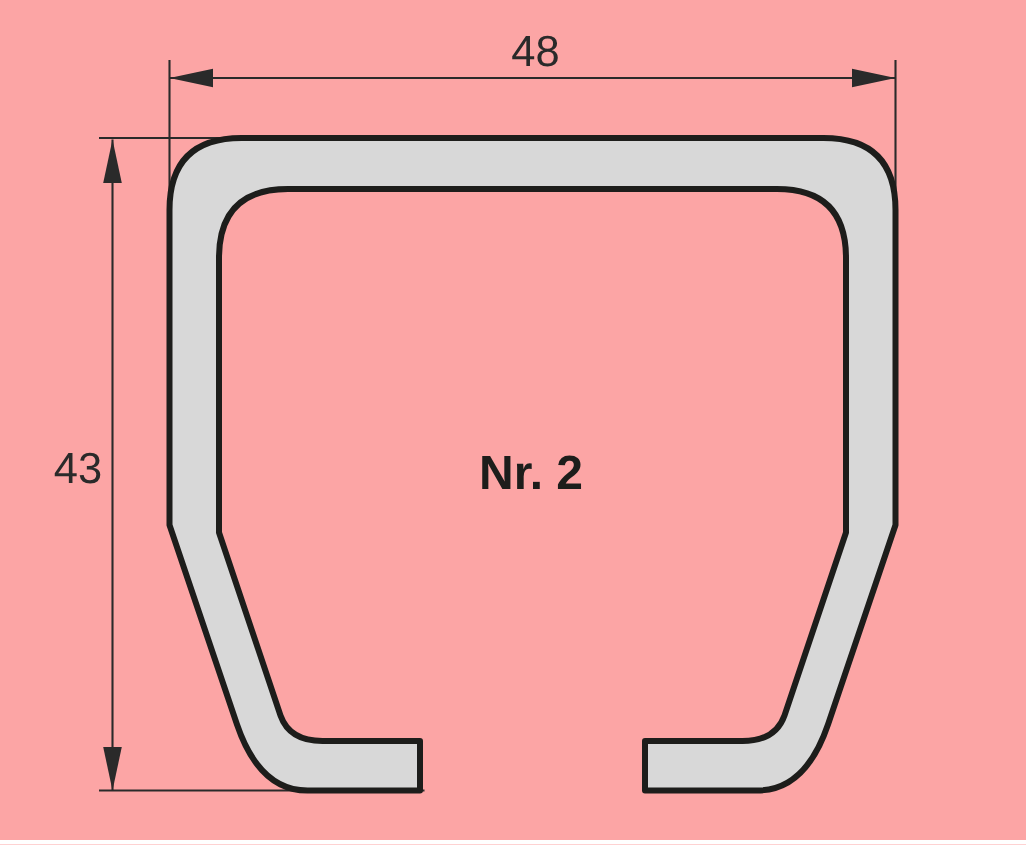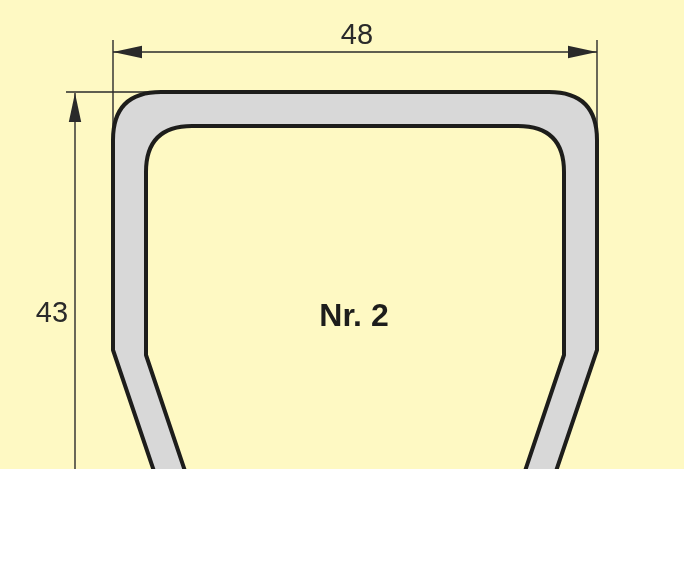--- a/index.html
+++ b/index.html
@@ -4,22 +4,22 @@
 <style>
   html, body {
     margin: 0;
     padding: 0;
     background: #ffffff;
     font-family: "Liberation Sans", sans-serif;
   }
   .canvas {
     position: relative;
     width: 684px;
-    height: 469px;
-    background: #fef9c3;
+    height: 560px;
+    background: #fca5a5;
     overflow: hidden;
   }
   svg { display: block; }
   .dim-label {
     font-family: "Liberation Sans", sans-serif;
     font-size: 29px;
     font-weight: 400;
     fill: #2a2a2a;
   }
   .profile-label {

